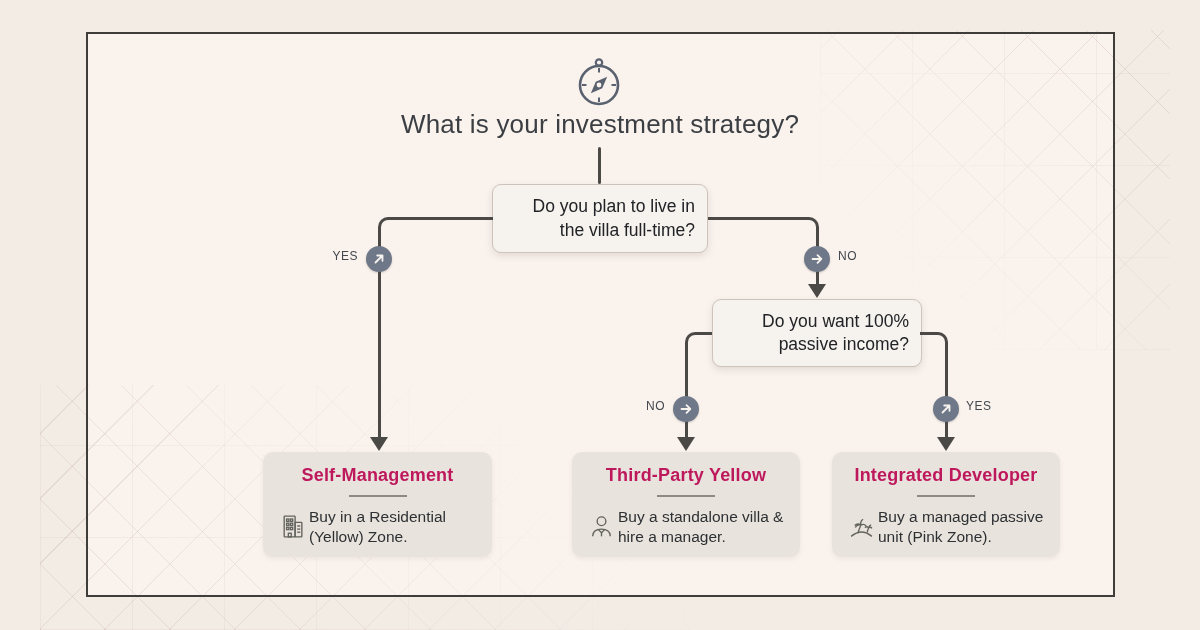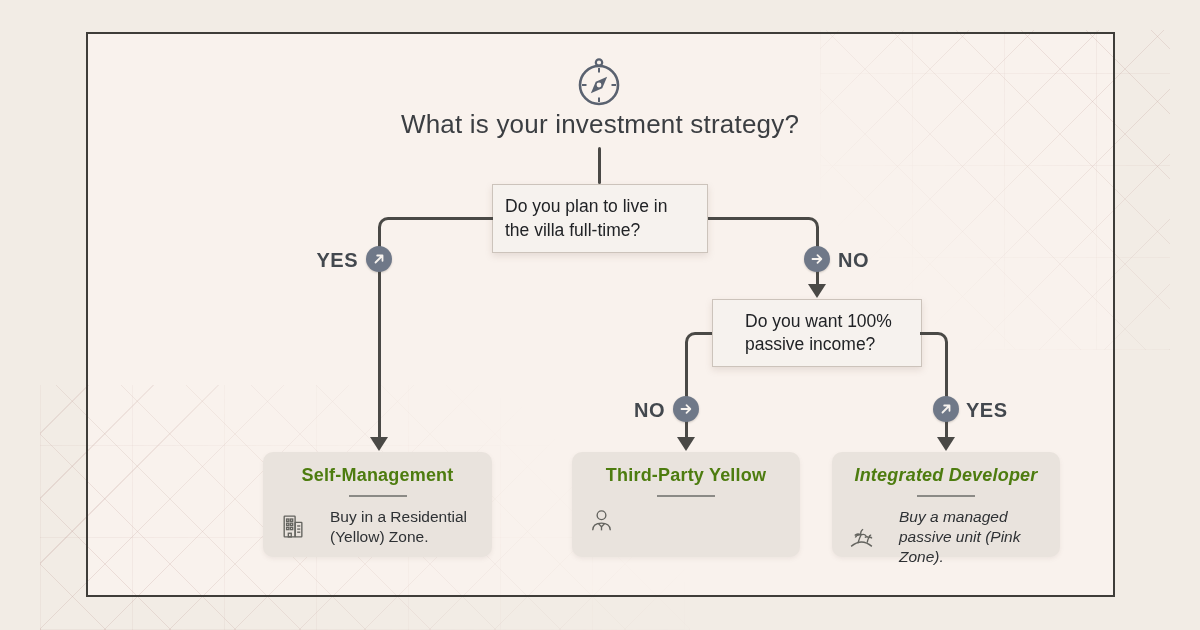--- a/index.html
+++ b/index.html
@@ -28,47 +28,47 @@
   .layer{position:absolute;inset:0;z-index:10;}
 
   .title{position:absolute;left:300px;top:109px;width:600px;text-align:center;
     font-size:26px;font-weight:500;color:#3b3e42;letter-spacing:.2px;}
   .compass{position:absolute;left:576px;top:57px;}
 
   .vline{position:absolute;width:3px;background:#4a4946;border-radius:2px;}
 
   .qbox{
     position:absolute;box-sizing:border-box;display:flex;align-items:center;justify-content:center;
-    text-align:left;background:#f6f2ee;border:1.5px solid #ccc3bb;border-radius:0;
+    text-align:right;background:#f6f2ee;border:1.5px solid #ccc3bb;border-radius:9px;
     box-shadow:0 3px 7px rgba(150,125,115,.20);
     font-size:17.5px;line-height:1.32;color:#212326;padding:6px 12px;
   }
   .q1{left:492px;top:184px;width:216px;height:69px;}
   .q2{left:712px;top:299px;width:210px;height:68px;padding-left:32px;}
 
   .elbow{position:absolute;box-sizing:border-box;}
   .elbow-tl{border-top:3px solid #4a4946;border-left:3px solid #4a4946;border-top-left-radius:10px;}
   .elbow-tr{border-top:3px solid #4a4946;border-right:3px solid #4a4946;border-top-right-radius:10px;}
   .e-q1-yes{left:377.5px;top:216.5px;width:115px;height:222px;}
   .e-q1-no{left:708px;top:216.5px;width:110.5px;height:68px;}
   .e-q2-no{left:684.5px;top:331.5px;width:27.5px;height:107px;}
   .e-q2-yes{left:920px;top:331.5px;width:27.5px;height:107px;}
 
   .arrowhead{position:absolute;width:0;height:0;
     border-left:9px solid transparent;border-right:9px solid transparent;border-top:14px solid #4a4946;}
 
   .badge{position:absolute;width:26px;height:26px;border-radius:50%;background:#6f7888;
     display:flex;align-items:center;justify-content:center;box-shadow:0 1px 2px rgba(80,70,65,.25);}
-  .edge-label{position:absolute;font-size:20px;font-weight:700;color:#43484e;letter-spacing:.5px;}
+  .edge-label{position:absolute;font-size:12px;font-weight:400;color:#43484e;letter-spacing:.5px;}
 
   .rbox{position:absolute;box-sizing:border-box;top:452px;height:105px;background:#e9e3dd;
     border-radius:10px;box-shadow:0 2px 4px rgba(140,120,110,.10);padding:13px 16px 10px;}
-  .rbox .rtitle{text-align:center;font-size:18px;font-weight:600;color:#4d7c0f;letter-spacing:.2px;}
+  .rbox .rtitle{text-align:center;font-size:18px;font-weight:600;color:#be185d;letter-spacing:.2px;}
   .rbox .divider{width:58px;height:2px;background:#8b8a86;margin:9px auto 10px;border:0;}
-  .rbox .rrow{display:flex;align-items:center;gap:24px;}
+  .rbox .rrow{display:flex;align-items:center;gap:3px;}
   .rbox .rdesc{font-size:15.5px;line-height:1.28;color:#2e3134;text-align:left;}
   .icon-wrap{flex:0 0 auto;display:flex;}
 </style>
 </head>
 <body>
 
 <div class="canvas">
   <div class="inner-bg"></div>
   <div class="pattern pattern-tr"></div>
   <div class="pattern pattern-bl"></div>
@@ -167,24 +167,25 @@
       <hr class="divider">
       <div class="rrow">
         <span class="icon-wrap">
           <svg width="27" height="27" viewBox="0 0 26 26" fill="none" stroke="#63635e" stroke-width="1.3">
             <circle cx="13" cy="8" r="4.2"></circle>
             <path d="M4.5 22.5 c0-4.8 3.8-7 8.5-7 s8.5 2.2 8.5 7"></path>
             <path d="M10 16 l3 3 l3-3"></path>
             <path d="M13 19 v3.5"></path>
           </svg>
         </span>
+        <span class="rdesc">Buy a standalone villa &amp; hire a manager.</span>
       </div>
     </div>
 
-    <div class="rbox" style="left:832px;width:228px;font-style:italic;">
+    <div class="rbox" style="left:832px;width:228px;">
       <div class="rtitle">Integrated Developer</div>
       <hr class="divider">
       <div class="rrow">
         <span class="icon-wrap">
           <svg width="27" height="27" viewBox="0 0 26 26" fill="none" stroke="#63635e" stroke-width="1.3">
             <path d="M3 22.5 q10 -8.5 20 0"></path>
             <path d="M9.5 19.5 q1.5-5 3-8"></path>
             <path d="M12.5 11.5 q-3.5-2 -6 0.5 M12.5 11.5 q-1-3.5 2-5.5 M12.5 11.5 q3-1.5 5 1 M12.5 11.5 q-4-0.5 -5.5 2.5"></path>
             <path d="M18.5 19 q0.5-3 1.5-5"></path>
             <path d="M20 14 q-2-1.5 -3.8 0 M20 14 q0.5-2.2 2.3-2.5 M20 14 q2-0.8 3 0.8"></path>

